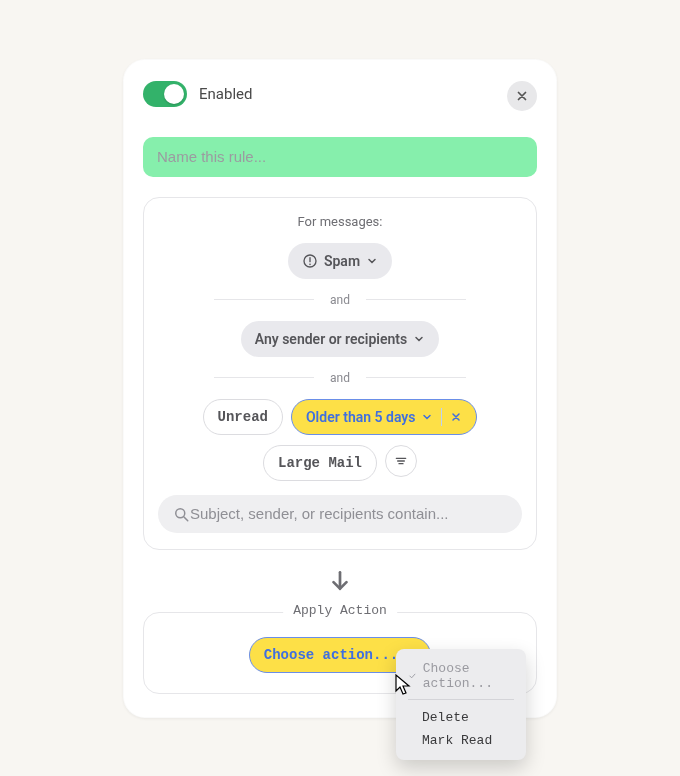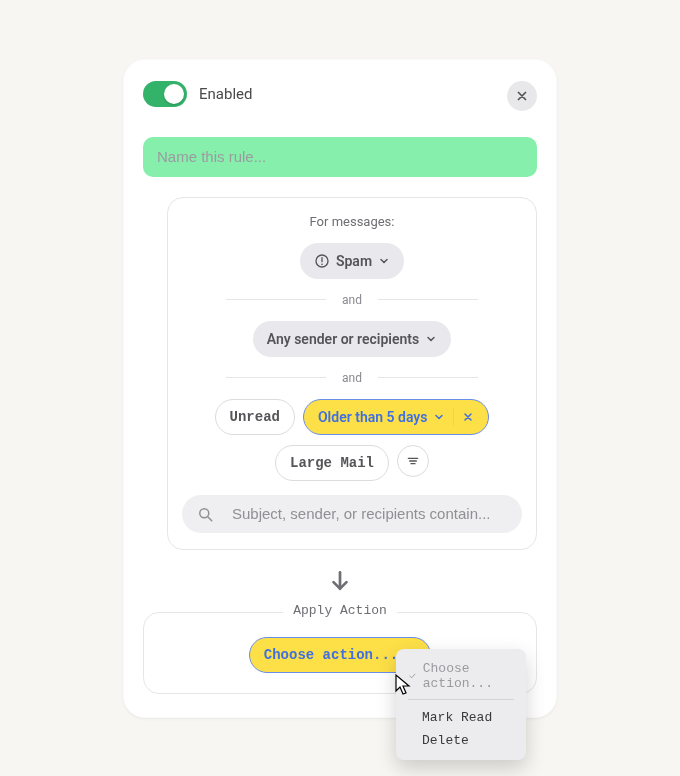--- a/index.html
+++ b/index.html
@@ -74,21 +74,20 @@
     font-size: 15px;
     color: #6e6e73;
     margin-bottom: 20px;
   }
   .rule-name::placeholder { color: #9b9ba0; }
   .section {
     border: 1px solid #e6e6e9;
     border-radius: 16px;
     padding: 16px 14px 16px;
     position: relative;
-    margin-left: 24px;
   }
   .section-title {
     font-size: 13px;
     color: #6e6e73;
     text-align: center;
     margin-bottom: 14px;
   }
   .section-title-overlap {
     position: absolute;
     top: -10px;
@@ -166,21 +165,21 @@
   }
   .search-field {
     width: 100%;
     height: 38px;
     background: #efeff1;
     border: none;
     border-radius: 19px;
     display: flex;
     align-items: center;
     padding: 0 14px;
-    gap: 18px;
+    gap: 0;
     margin-top: 14px;
   }
   .search-field input {
     border: none;
     background: transparent;
     flex: 1;
     font-size: 15px;
     color: #6e6e73;
     outline: none;
   }
@@ -358,22 +357,22 @@
     </div>
 
     <div class="popup">
       <div class="popup-header">
         <svg viewBox="0 0 24 24" width="12" height="12">
             <path d="M5 12 L10 17 L19 7" stroke="#9a9aa0" stroke-width="2.5" stroke-linecap="round" fill="none"></path>
           </svg>
         <span>Choose action...</span>
       </div>
       <div class="popup-divider"></div>
+      <div class="popup-item">Delete</div>
       <div class="popup-item">Mark Read</div>
-      <div class="popup-item">Delete</div>
     </div>
   </div>
 
 </div>
 
 <svg class="cursor" width="20" height="24" viewBox="0 0 20 24">
   <path d="M2 2 L2 18 L6 14 L9 21 L12 20 L9 13 L15 13 Z" fill="#fff" stroke="#000" stroke-width="1.2"></path>
 </svg>
 
 </body></html>

